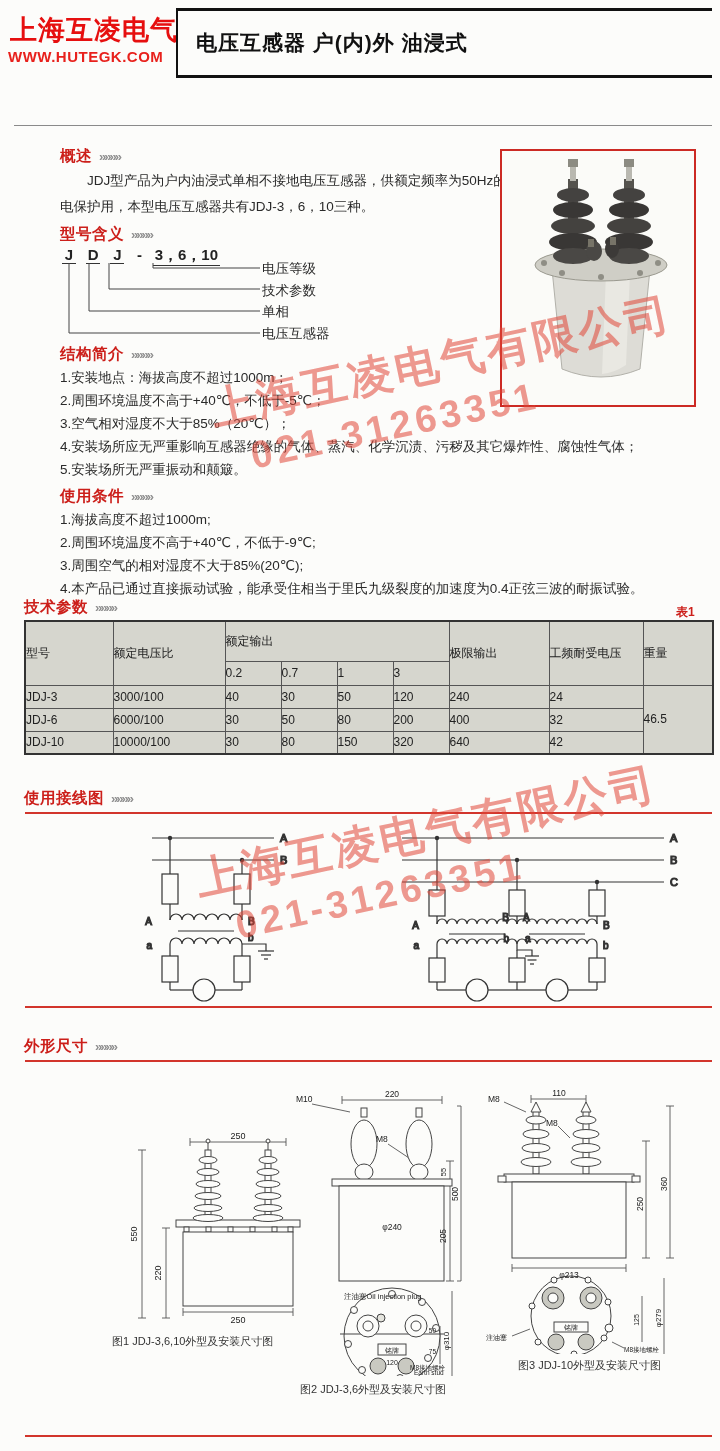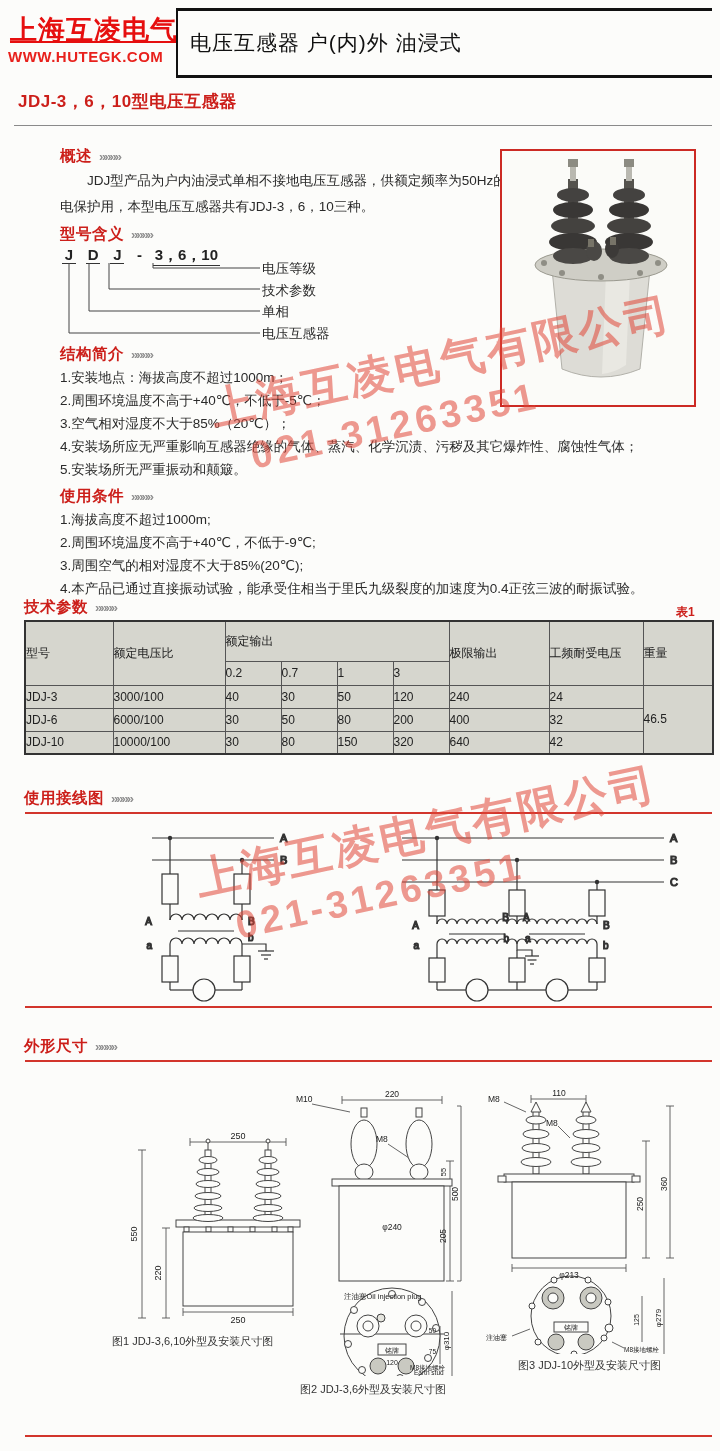--- a/index.html
+++ b/index.html
@@ -1,25 +1,25 @@
 <!DOCTYPE html>
 <html><head>
 <meta charset="utf-8">
 <style>
   html,body{margin:0;padding:0;background:#e8e8e8;}
   #page{position:relative;width:720px;height:1451px;margin:0 auto;background:#fcfcfa;
         font-family:"Liberation Sans","DejaVu Sans",sans-serif;color:#2a2a2a;overflow:hidden;}
   .abs{position:absolute;}
   
-  .logo-cn{position:absolute;left:10px;top:12px;font-size:27px;font-weight:bold;color:#e60f0f;letter-spacing:1px;text-decoration:underline;}
+  .logo-cn{position:absolute;left:10px;top:12px;font-size:27px;font-weight:bold;color:#e60f0f;letter-spacing:1px;}
   .logo-url{position:absolute;left:8px;top:48px;font-size:15px;font-weight:bold;color:#e8211c;letter-spacing:.5px;}
   .titlebar{position:absolute;left:176px;top:8px;width:534px;height:64px;
             border-top:3px solid #111;border-bottom:3px solid #111;border-left:2px solid #111;
             display:flex;align-items:center;}
-  .doc-title{font-size:21px;font-weight:normal;color:#111;margin-left:12px;letter-spacing:1px;}
+  .doc-title{font-size:21px;font-weight:bold;color:#111;margin-left:18px;letter-spacing:1px;}
   .page-title{position:absolute;left:18px;top:90px;font-size:17px;font-weight:bold;color:#cc1f1a;letter-spacing:.5px;}
   .rule-gray{position:absolute;left:14px;width:698px;height:1px;background:#8a8a8a;}
   .rule-red{position:absolute;left:25px;width:687px;height:2px;background:#d2352c;}
   
   .sec-h{position:absolute;font-size:15.5px;font-weight:bold;color:#cc1f1a;letter-spacing:.5px;white-space:nowrap;text-align:right;}
   .sec-h .chev{color:#8f8f8f;font-size:13px;font-weight:bold;letter-spacing:-2px;margin-left:7px;}
   .body-text{font-size:13.5px;line-height:26px;color:#2a2a2a;}
   .para{position:absolute;left:60px;width:636px;text-indent:2em;text-align:justify;}
   .items{position:absolute;left:60px;}
   .items div{white-space:nowrap;}
@@ -50,21 +50,20 @@
 <body>
 
 <div id="page">
 
   <div class="logo-cn">上海互凌电气</div>
   <div class="logo-url">WWW.HUTEGK.COM</div>
   <div class="titlebar">
     <div class="doc-title">电压互感器 户(内)外 油浸式</div>
   </div>
 
-  <div class="page-title">JDJ-3，6，10型电压互感器</div>
   <div class="rule-gray" style="top:125px;"></div>
 
   <div class="sec-h" style="left:60px;top:146px;">
     <span>概述</span><span class="chev">»»»»</span>
   </div>
   <div class="para body-text" style="top:168px;">JDJ型产品为户内油浸式单相不接地电压互感器，供额定频率为50Hz的电力系统中作电压电能测量及继电保护用，本型电压互感器共有JDJ-3，6，10三种。</div>
 
   <div class="sec-h" style="left:60px;top:224px;">
     <span>型号含义</span><span class="chev">»»»»</span>
   </div>

